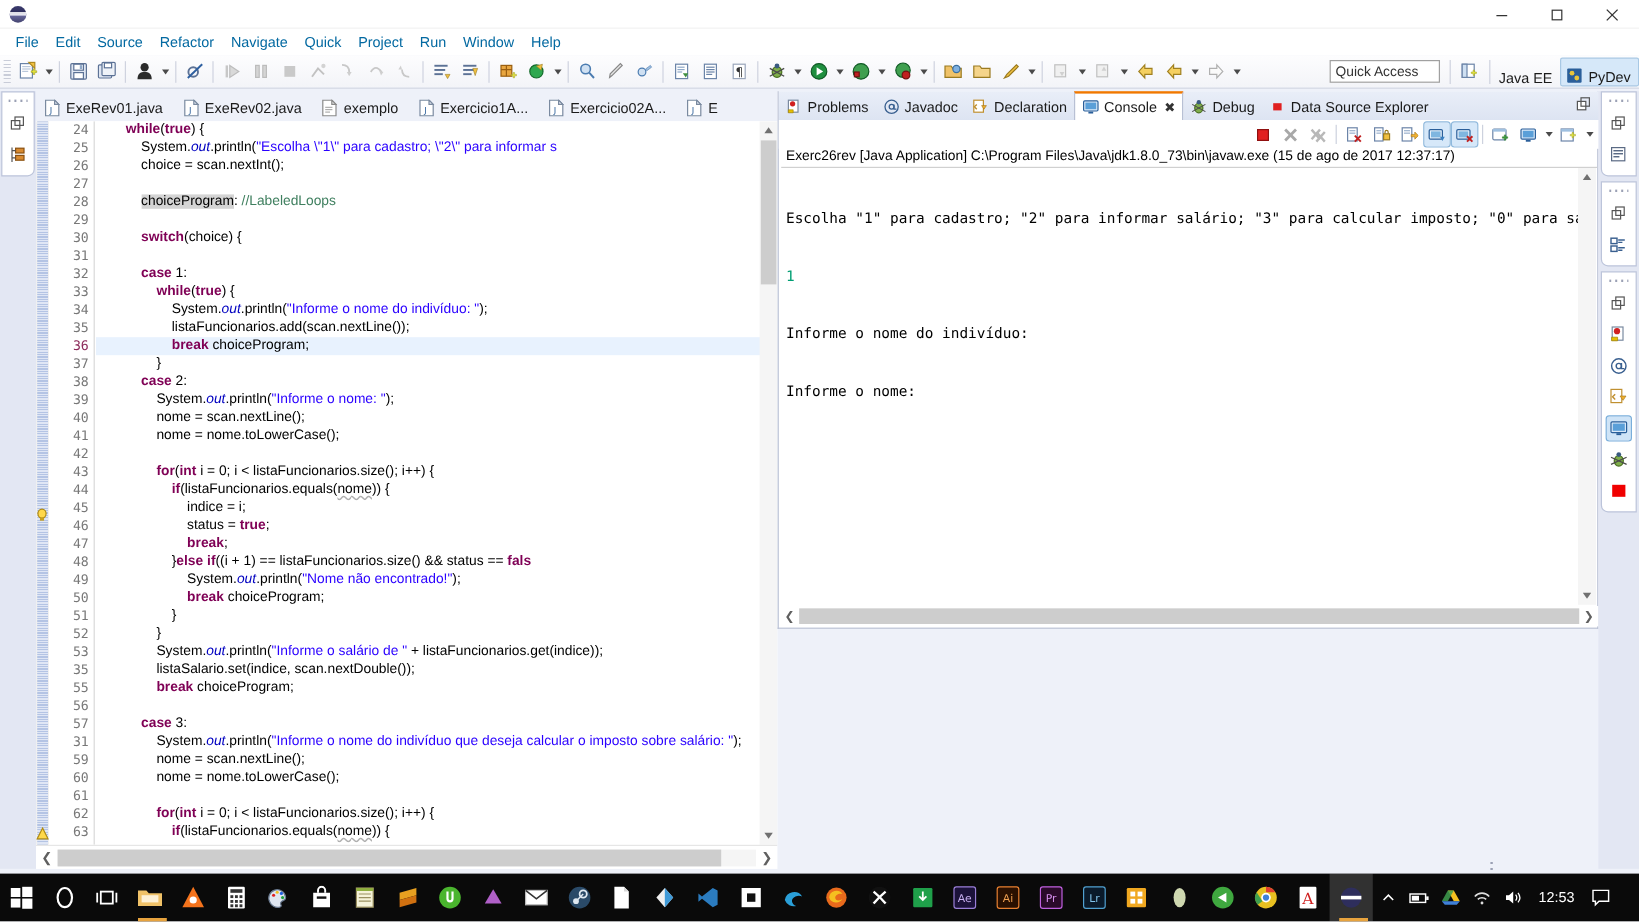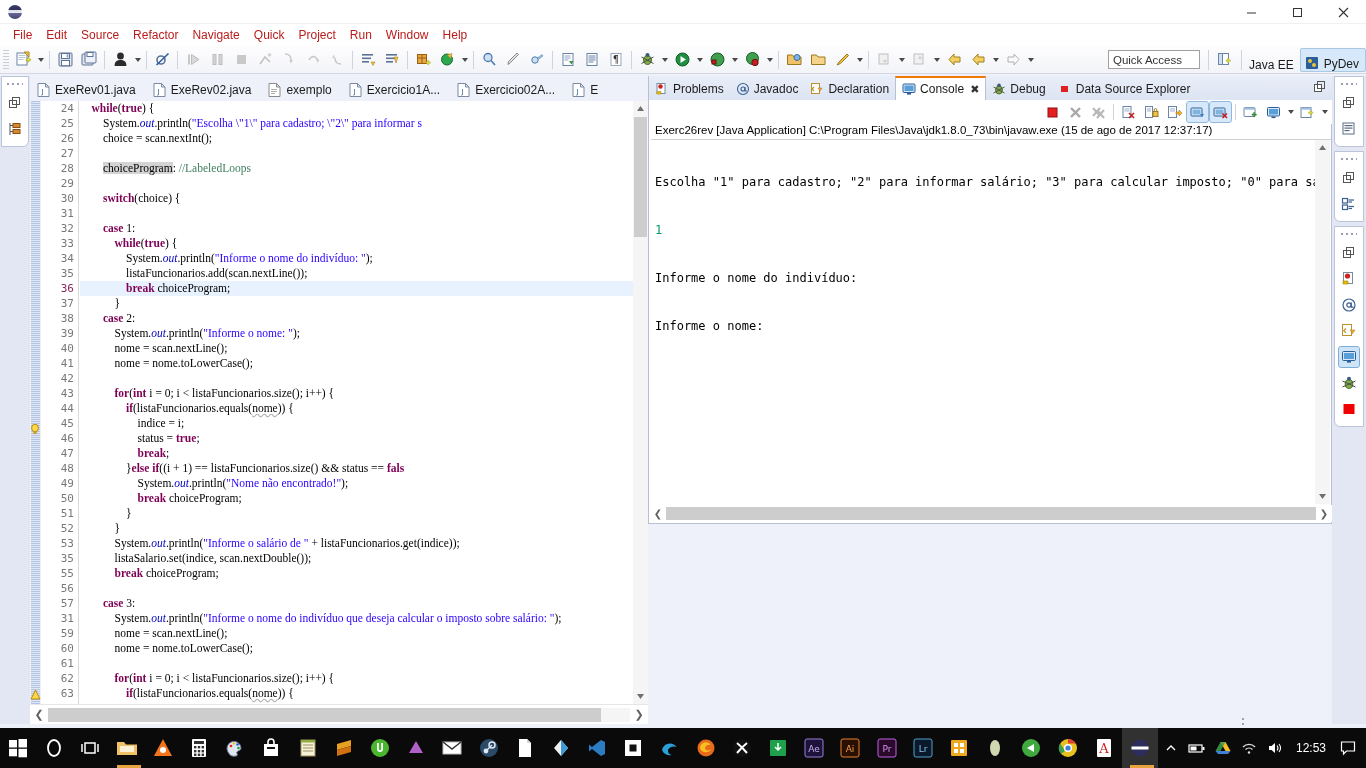--- a/index.html
+++ b/index.html
@@ -49,21 +49,21 @@
   }
   .win-btn svg { display:block; }
 
   
   .menubar {
     position: absolute; left: 0; top: 24px; width: 1366px; height: 22px;
     background: #ffffff;
     display: flex; align-items: center; padding-left: 6px;
   }
   .menu-item {
-    font-size: 12px; color: #b91c1c;
+    font-size: 12px; color: #0369a1;
     padding: 2px 7px; white-space: nowrap; cursor: default;
   }
 
   
   .toolbar {
     position: absolute; left: 0; top: 46px; width: 1366px; height: 28px;
     background: linear-gradient(180deg,#fdfdfe 0%, #f3f4f8 100%);
     border-bottom: 1px solid #d4d8e4;
     display: flex; align-items: center;
   }
@@ -184,22 +184,22 @@
     background: #ffffff;
     overflow: hidden;
   }
   .ln {
     position: absolute; right: 4px;
     font-family: "DejaVu Sans Mono", monospace;
     font-size: 11px; color: #787878;
     line-height: 15px; height: 15px;
   }
   .cl {
-    position: absolute; left: 0;
-    font-family: Liberation Serif, serif;
+    position: absolute; left: 12px;
+    font-family: Liberation Sans, sans-serif;
     font-size: 11.5px; line-height: 15px; height: 15px;
     white-space: pre; color: #000000;
   }
   .hl-row {
     position: absolute; left: 0; width: 100%; height: 15px;
     background: #e8f2fe;
   }
   .kw  { color: #7f0055; font-weight: bold; }
   .str { color: #2a00ff; }
   .cmt { color: #3f7f5f; }
@@ -334,21 +334,21 @@
     width: 40px; height: 40px;
     display: flex; align-items: center; justify-content: center;
     position: relative;
   }
   .tsk.running::after {
     content: ''; position: absolute; left: 8px; bottom: 0; width: 24px; height: 3px;
     background: #e7a33e;
   }
   .tsk.active { background: rgba(255,255,255,0.16); }
   .tray {
-    margin-left: auto; display: flex; align-items: center; height: 40px; padding-right: 4px;
+    margin-left: auto; display: flex; align-items: center; height: 40px; padding-right: 18px;
   }
   .tray-ico { width: 26px; height: 40px; display:flex; align-items:center; justify-content:center; }
   .clock {
     color: #ffffff; font-size: 12px; padding: 0 8px; white-space: nowrap;
   }
   .action-center { width: 28px; height: 40px; display:flex; align-items:center; justify-content:center; }
   svg { display: block; }
 </style>
 </head>
 <body>

